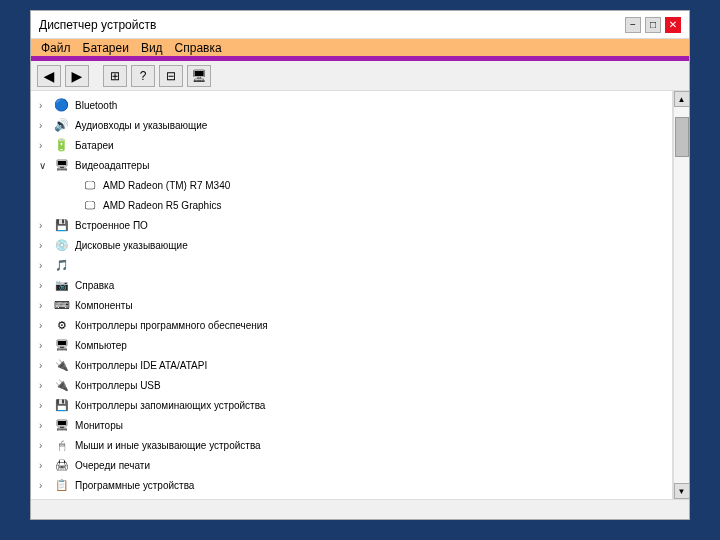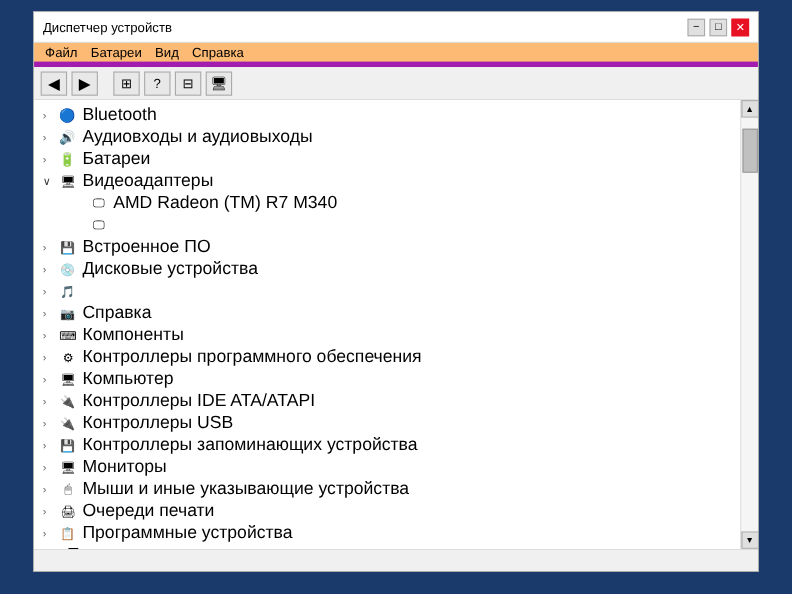--- a/index.html
+++ b/index.html
@@ -172,21 +172,21 @@
       width: 18px;
       height: 16px;
       margin-right: 4px;
       flex-shrink: 0;
       display: flex;
       align-items: center;
       justify-content: center;
     }
 
     .tree-item .label {
-      font-size: 16px;
+      font-size: 10px;
       text-align: right;
     }
 
     
     .ico-bluetooth { color: #0078d7; font-size: 12px; }
 
     .indented {
       padding-left: 36px;
     }
 
@@ -237,21 +237,21 @@
 
       <div class="tree-item">
         <span class="arrow">›</span>
         <span class="icon ico-bluetooth">🔵</span>
         <span class="label">Bluetooth</span>
       </div>
 
       <div class="tree-item">
         <span class="arrow">›</span>
         <span class="icon" style="font-size:12px;">🔊</span>
-        <span class="label">Аудиовходы и аудиовыходы</span>
+        <span class="label">Аудиовходы и указывающие</span>
       </div>
 
       <div class="tree-item">
         <span class="arrow">›</span>
         <span class="icon" style="font-size:12px;">🔋</span>
         <span class="label">Батареи</span>
       </div>
 
       <div class="tree-item expanded">
         <span class="arrow" style="color:#333;">∨</span>
@@ -261,32 +261,33 @@
 
       <div class="tree-item indented">
         <span class="arrow"></span>
         <span class="icon" style="font-size:11px;">🖵</span>
         <span class="label">AMD Radeon (TM) R7 M340</span>
       </div>
 
       <div class="tree-item indented">
         <span class="arrow"></span>
         <span class="icon" style="font-size:11px;">🖵</span>
+        <span class="label">AMD Radeon R5 Graphics</span>
       </div>
 
       <div class="tree-item">
         <span class="arrow">›</span>
         <span class="icon" style="font-size:11px;">💾</span>
         <span class="label">Встроенное ПО</span>
       </div>
 
       <div class="tree-item">
         <span class="arrow">›</span>
         <span class="icon" style="font-size:11px;">💿</span>
-        <span class="label">Дисковые устройства</span>
+        <span class="label">Дисковые указывающие</span>
       </div>
 
       <div class="tree-item">
         <span class="arrow">›</span>
         <span class="icon" style="font-size:11px;">🎵</span>
       </div>
 
       <div class="tree-item">
         <span class="arrow">›</span>
         <span class="icon" style="font-size:11px;">📷</span>

